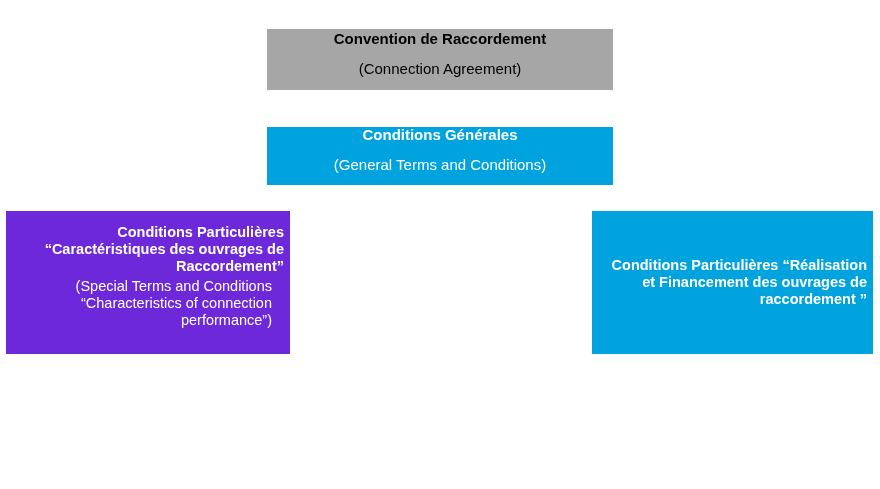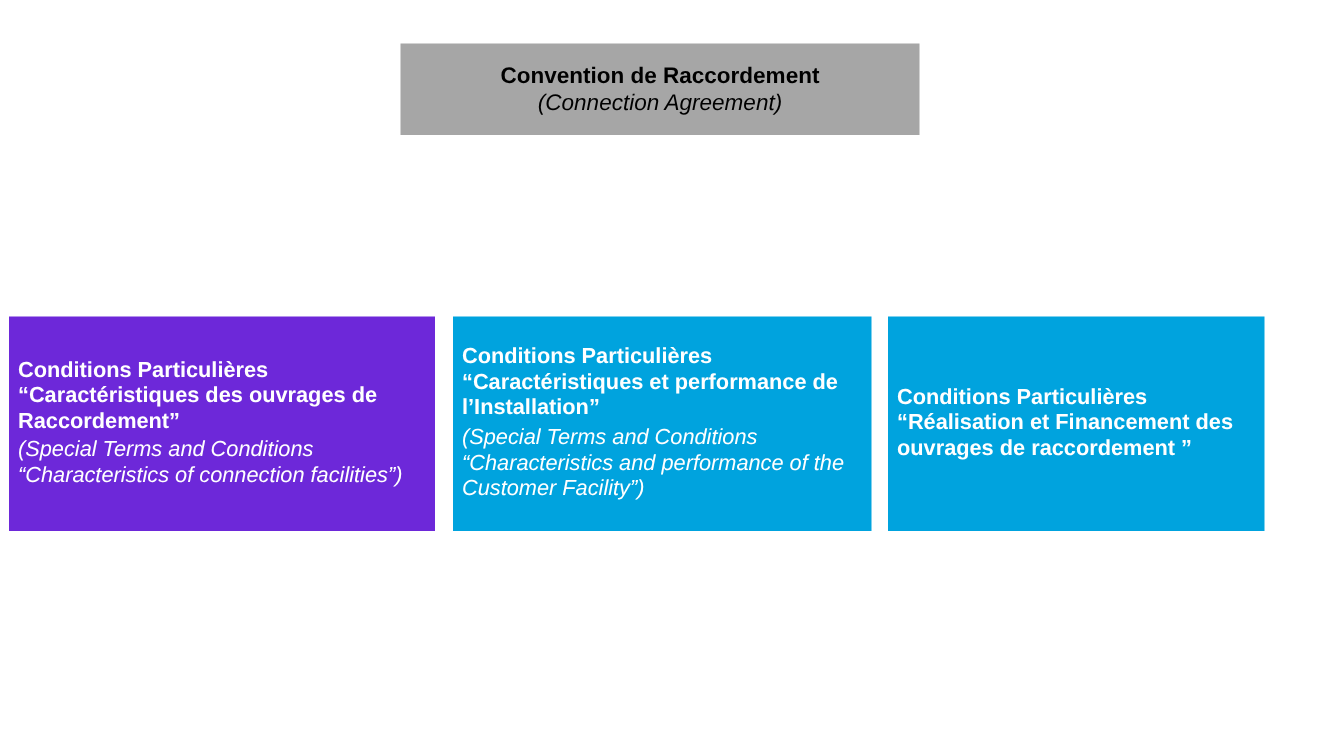--- a/index.html
+++ b/index.html
@@ -20,21 +20,21 @@
     inset: 0;
   }
 
   .node {
     position: absolute;
     box-sizing: border-box;
     display: flex;
     flex-direction: column;
     align-items: center;
     justify-content: center;
-    text-align: left;
+    text-align: right;
     color: #ffffff;
     padding: 4px 6px;
   }
 
   
   .node--agreement {
     left: 267px;
     top: 29px;
     width: 346px;
     height: 61px;
@@ -62,34 +62,33 @@
   .node--special-2 {
     left: 302px;
     top: 211px;
     width: 279px;
     height: 143px;
     background: #00a3de;
   }
   .node--special-3 {
     left: 592px;
     top: 211px;
-    width: 251px;
+    width: 281px;
     height: 143px;
     background: #00a3de;
   }
 
   .title-fr {
     font-weight: bold;
     line-height: 1.18;
     margin: 0;
   }
   .title-en {
-    font-style: italic;
     line-height: 1.18;
-    margin: 0;
+    margin: 12px;
   }
 
   
   .node--agreement .title-fr,
   .node--general .title-fr { font-size: 15px; }
   .node--agreement .title-en,
   .node--general .title-en { font-size: 15px; }
 
   
   .node--special-1 .title-fr,
@@ -102,28 +101,28 @@
 </head>
 <body>
 
 <div class="diagram">
 
   <div class="node node--agreement">
     <div class="title-fr">Convention de Raccordement</div>
     <div class="title-en">(Connection Agreement)</div>
   </div>
 
+  <div class="node node--general">
+    <div class="title-fr">Conditions Générales</div>
+    <div class="title-en">(General Terms and Conditions)</div>
+  </div>
 
   <div class="node node--special-1">
     <div class="title-fr">Conditions Particulières “Caractéristiques des ouvrages de Raccordement”</div>
-    <div class="title-en">(Special Terms and Conditions “Characteristics of connection facilities”)</div>
+    <div class="title-en">(Special Terms and Conditions “Characteristics of connection performance”)</div>
   </div>
 
-  <div class="node node--special-2">
-    <div class="title-fr">Conditions Particulières “Caractéristiques et performance de l’Installation”</div>
-    <div class="title-en">(Special Terms and Conditions “Characteristics and performance of the Customer Facility”)</div>
-  </div>
 
   <div class="node node--special-3">
     <div class="title-fr">Conditions Particulières “Réalisation et Financement des ouvrages de raccordement ”</div>
   </div>
 
 </div>
 
 </body></html>

